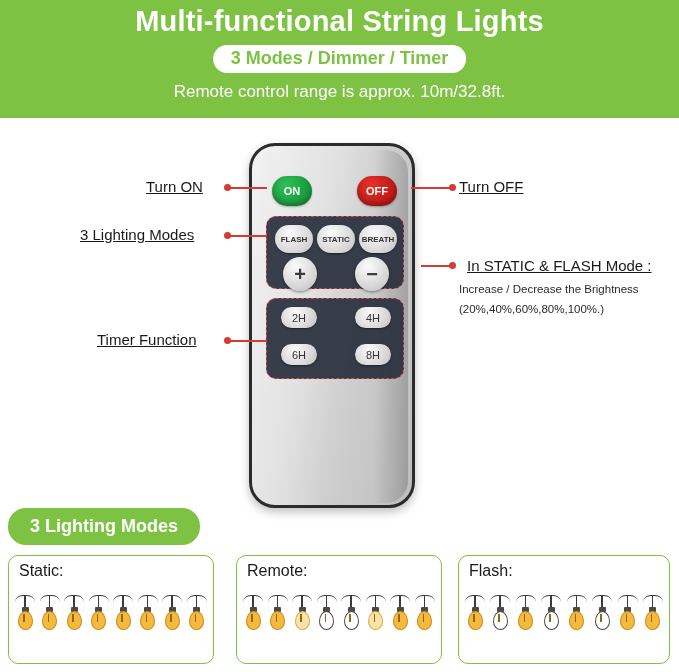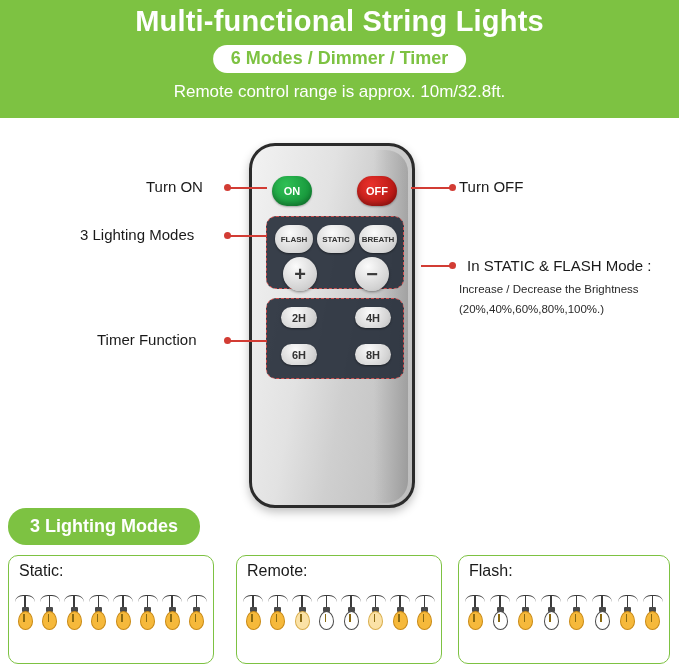--- a/index.html
+++ b/index.html
@@ -148,37 +148,38 @@
   .plus  { left: 16px; top: 40px; }
   .minus { left: 88px; top: 40px; }
 
   .timer-btn {
     position: absolute;
     width: 36px; height: 21px;
     border-radius: 14px;
     background: radial-gradient(circle at 40% 28%, #fbfbfb, #d4d4d4 70%, #bcbcbc);
     color: #333333;
     font-size: 11px;
-    font-weight: bold;
+    font-weight: normal;
     display: flex;
     align-items: center;
     justify-content: center;
     box-shadow: 0 1px 2px rgba(0,0,0,0.45);
   }
   .t1 { left: 14px; top: 8px; }
   .t2 { left: 88px; top: 8px; }
   .t3 { left: 14px; top: 45px; }
   .t4 { left: 88px; top: 45px; }
 
   
   .callout {
     position: absolute;
     font-size: 15px;
     color: #1a1a1a;
     white-space: nowrap;
+    text-decoration: underline;
   }
   .callout-sub {
     position: absolute;
     font-size: 11.5px;
     color: #2a2a2a;
     white-space: nowrap;
   }
   .leader {
     position: absolute;
     height: 1.5px;
@@ -280,21 +281,21 @@
     left: 8px; top: 22px;
     width: 1.5px; height: 8px;
     background: #8a6a12;
   }
 </style>
 </head>
 <body>
 
 <div class="header">
   <div class="header-title">Multi-functional String Lights</div>
-  <div class="header-pill">6 Modes / Dimmer / Timer</div>
+  <div class="header-pill">3 Modes / Dimmer / Timer</div>
   <div class="header-sub">Remote control range is approx. 10m/32.8ft.</div>
 </div>
 
 <div class="remote">
   <div class="remote-inner-shade"></div>
 
   <div class="btn-on">ON</div>
   <div class="btn-off">OFF</div>
 
   <div class="panel panel-modes">

